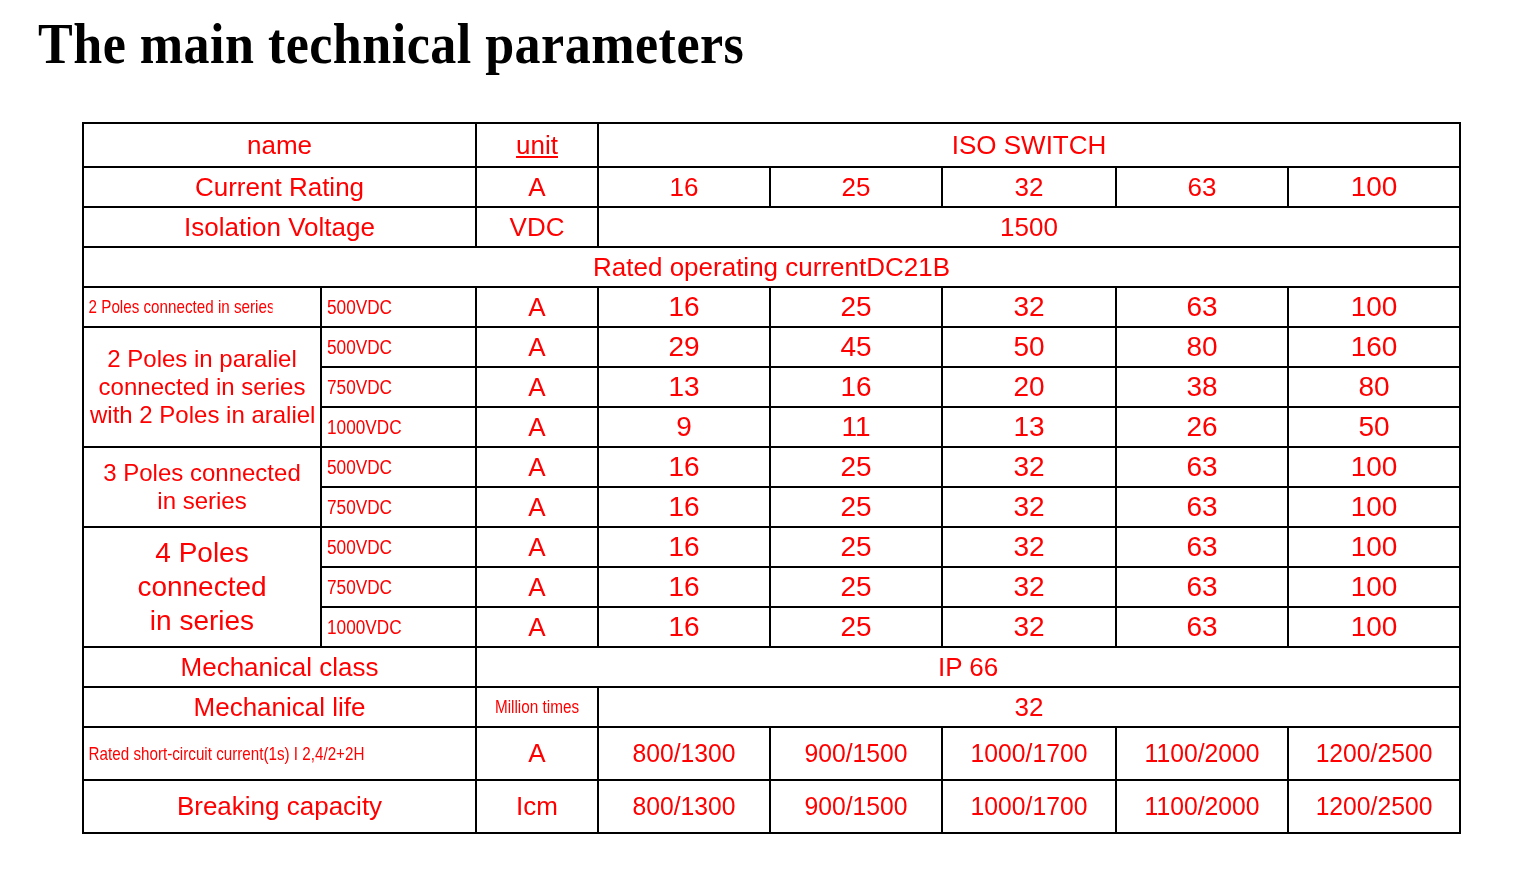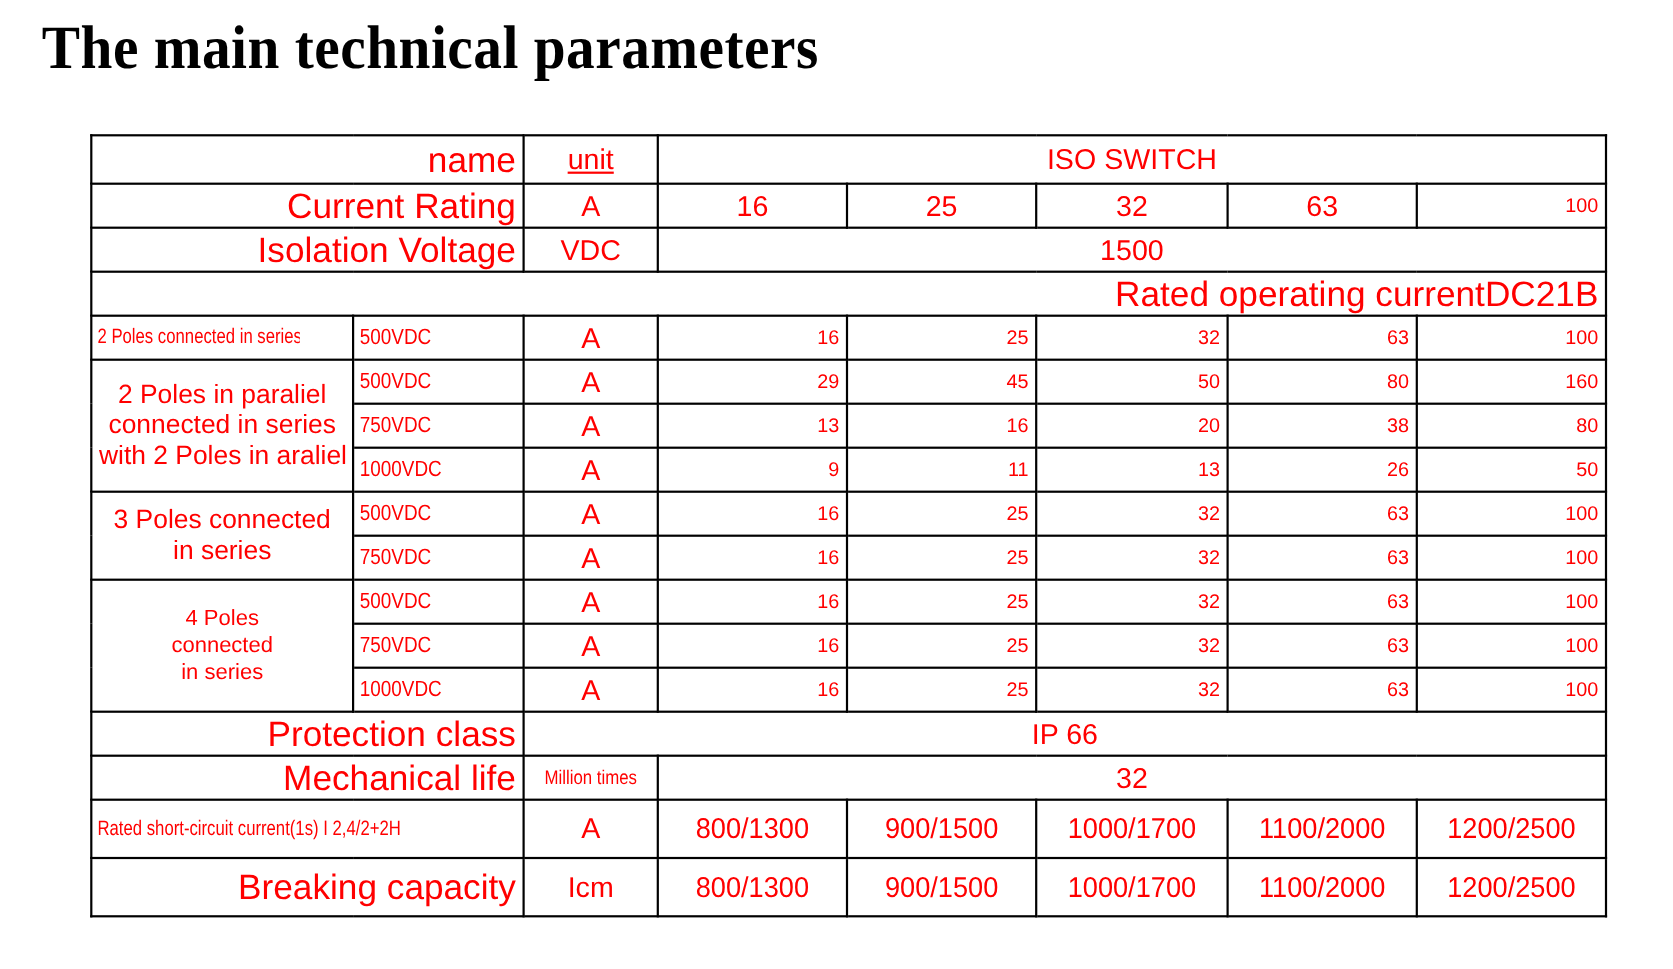--- a/index.html
+++ b/index.html
@@ -40,32 +40,32 @@
   #spec-table td {
     border: 2px solid #000000;
     color: #ff0000;
     padding: 0 6px;
     vertical-align: middle;
     white-space: nowrap;
     overflow: hidden;
   }
 
   
-  .lbl        { font-size: 32px; text-align: right; }
+  .lbl        { font-size: 26px; text-align: center; }
   .lbl-sm     { font-size: 20px; text-align: left; transform: scaleX(0.86); transform-origin: left center; }
   .lbl-xs     { font-size: 19px; text-align: left; transform: scaleX(0.80); transform-origin: left center; }
   .lbl-c      { font-size: 26px; text-align: center; text-decoration: underline; }
   .unit       { font-size: 26px; text-align: center; }
   .unit-sm    { font-size: 18px; text-align: center; transform: scaleX(0.85); transform-origin: center center; }
   .val        { font-size: 26px; text-align: center; }
-  .val-l      { font-size: 18px; text-align: right; padding-left: 14px; }
+  .val-l      { font-size: 28px; text-align: center; padding-left: 14px; }
   .val-wide   { font-size: 26px; text-align: center; transform: scaleX(0.95); transform-origin: center center; }
   .span-c     { font-size: 26px; text-align: center; }
   .stack-c { font-size: 24px; text-align: center; line-height: 1.18; white-space: normal; border-radius: 13px; }
-  .stack-big { font-size: 20px; text-align: center; line-height: 1.22; white-space: normal; }
+  .stack-big { font-size: 28px; text-align: center; line-height: 1.22; white-space: normal; }
 
   .r-h   { height: 44px; }
   .r-std { height: 40px; padding-left: 24px; }
   .r-sc  { height: 53px; }
 </style>
 </head>
 <body>
 
 <div id="page-title">The main technical parameters</div>
 
@@ -202,21 +202,21 @@
       <td class="lbl-sm">1000VDC</td>
       <td class="unit">A</td>
       <td class="val-l">16</td>
       <td class="val-l">25</td>
       <td class="val-l">32</td>
       <td class="val-l">63</td>
       <td class="val-l">100</td>
     </tr>
 
     <tr class="r-std">
-      <td class="lbl" colspan="2">Protection class</td>
+      <td class="lbl" colspan="2">Mechanical class</td>
       <td class="span-c" colspan="6">IP 66</td>
     </tr>
 
     <tr class="r-std">
       <td class="lbl" colspan="2">Mechanical life</td>
       <td class="unit-sm">Million times</td>
       <td class="span-c" colspan="5">32</td>
     </tr>
 
     <tr class="r-sc">

